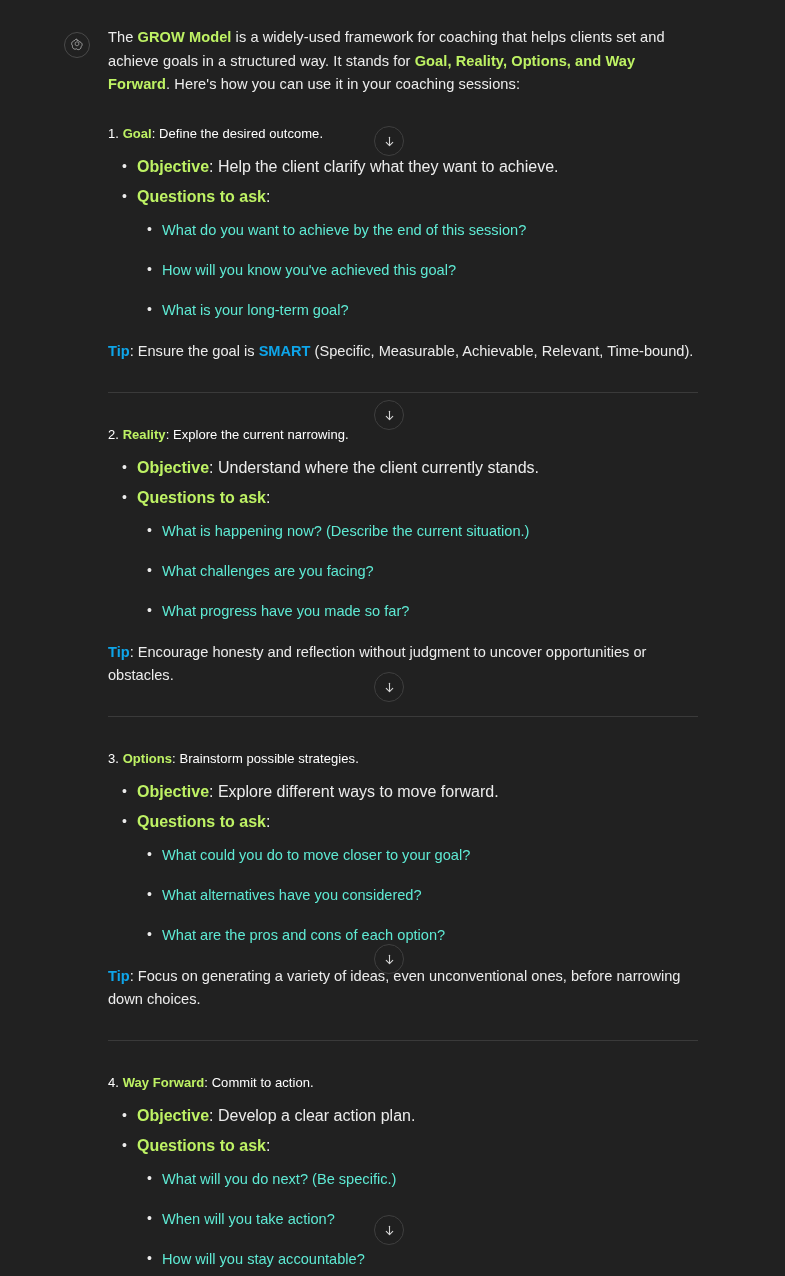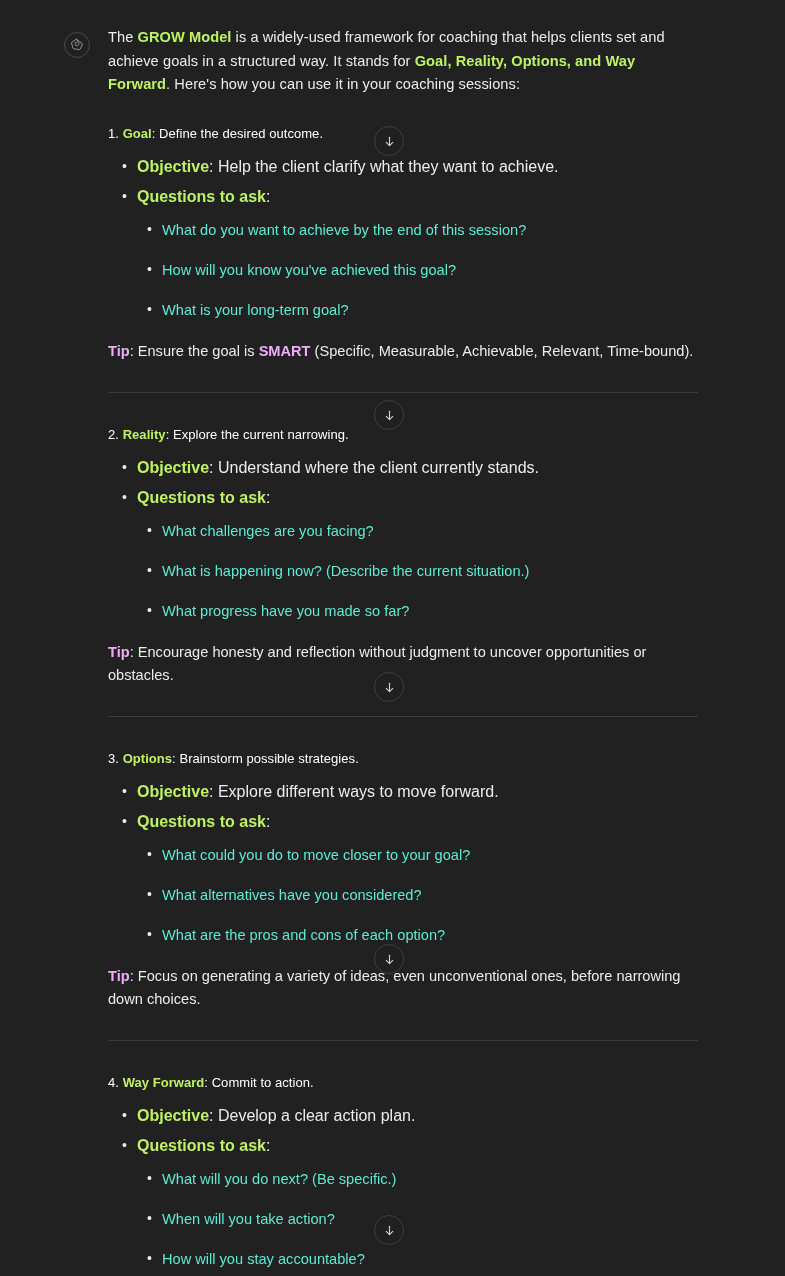--- a/index.html
+++ b/index.html
@@ -114,21 +114,21 @@
   }
 
   .sub-wrap { margin-left: 26px; }
 
   p.tip {
     margin: 18px 0 0 0;
     font-size: 14.6px;
     line-height: 23px;
     color: #ececec;
   }
-  p.tip .b { font-weight: 700; color: #f0abfc; }
+  p.tip .b { font-weight: 700; color: #0ea5e9; }
 
   hr.divider {
     border: 0;
     border-top: 1px solid #3a3a3a;
     margin: 29px 0 29px 0;
     width: 590px;
   }
 
   .section { }
 
@@ -182,22 +182,22 @@
     <hr class="divider">
 
     <div class="section">
       <h3 class="section-heading"><span>2.</span>&nbsp;<span class="b">Reality</span><span>: Explore the current narrowing.</span></h3>
       <ul class="level1">
         <li><span class="b">Objective</span><span>: Understand where the client currently stands.</span></li>
         <li><span class="b">Questions to ask</span><span>:</span></li>
       </ul>
       <div class="sub-wrap">
         <ul class="level2">
+          <li>What is happening now? (Describe the current situation.)</li>
           <li>What challenges are you facing?</li>
-          <li>What is happening now? (Describe the current situation.)</li>
           <li>What progress have you made so far?</li>
         </ul>
       </div>
       <p class="tip"><span class="b">Tip</span><span>: Encourage honesty and reflection without judgment to uncover opportunities or obstacles.</span></p>
     </div>
 
     <hr class="divider">
 
     <div class="section">
       <h3 class="section-heading"><span>3.</span>&nbsp;<span class="b">Options</span><span>: Brainstorm possible strategies.</span></h3>

